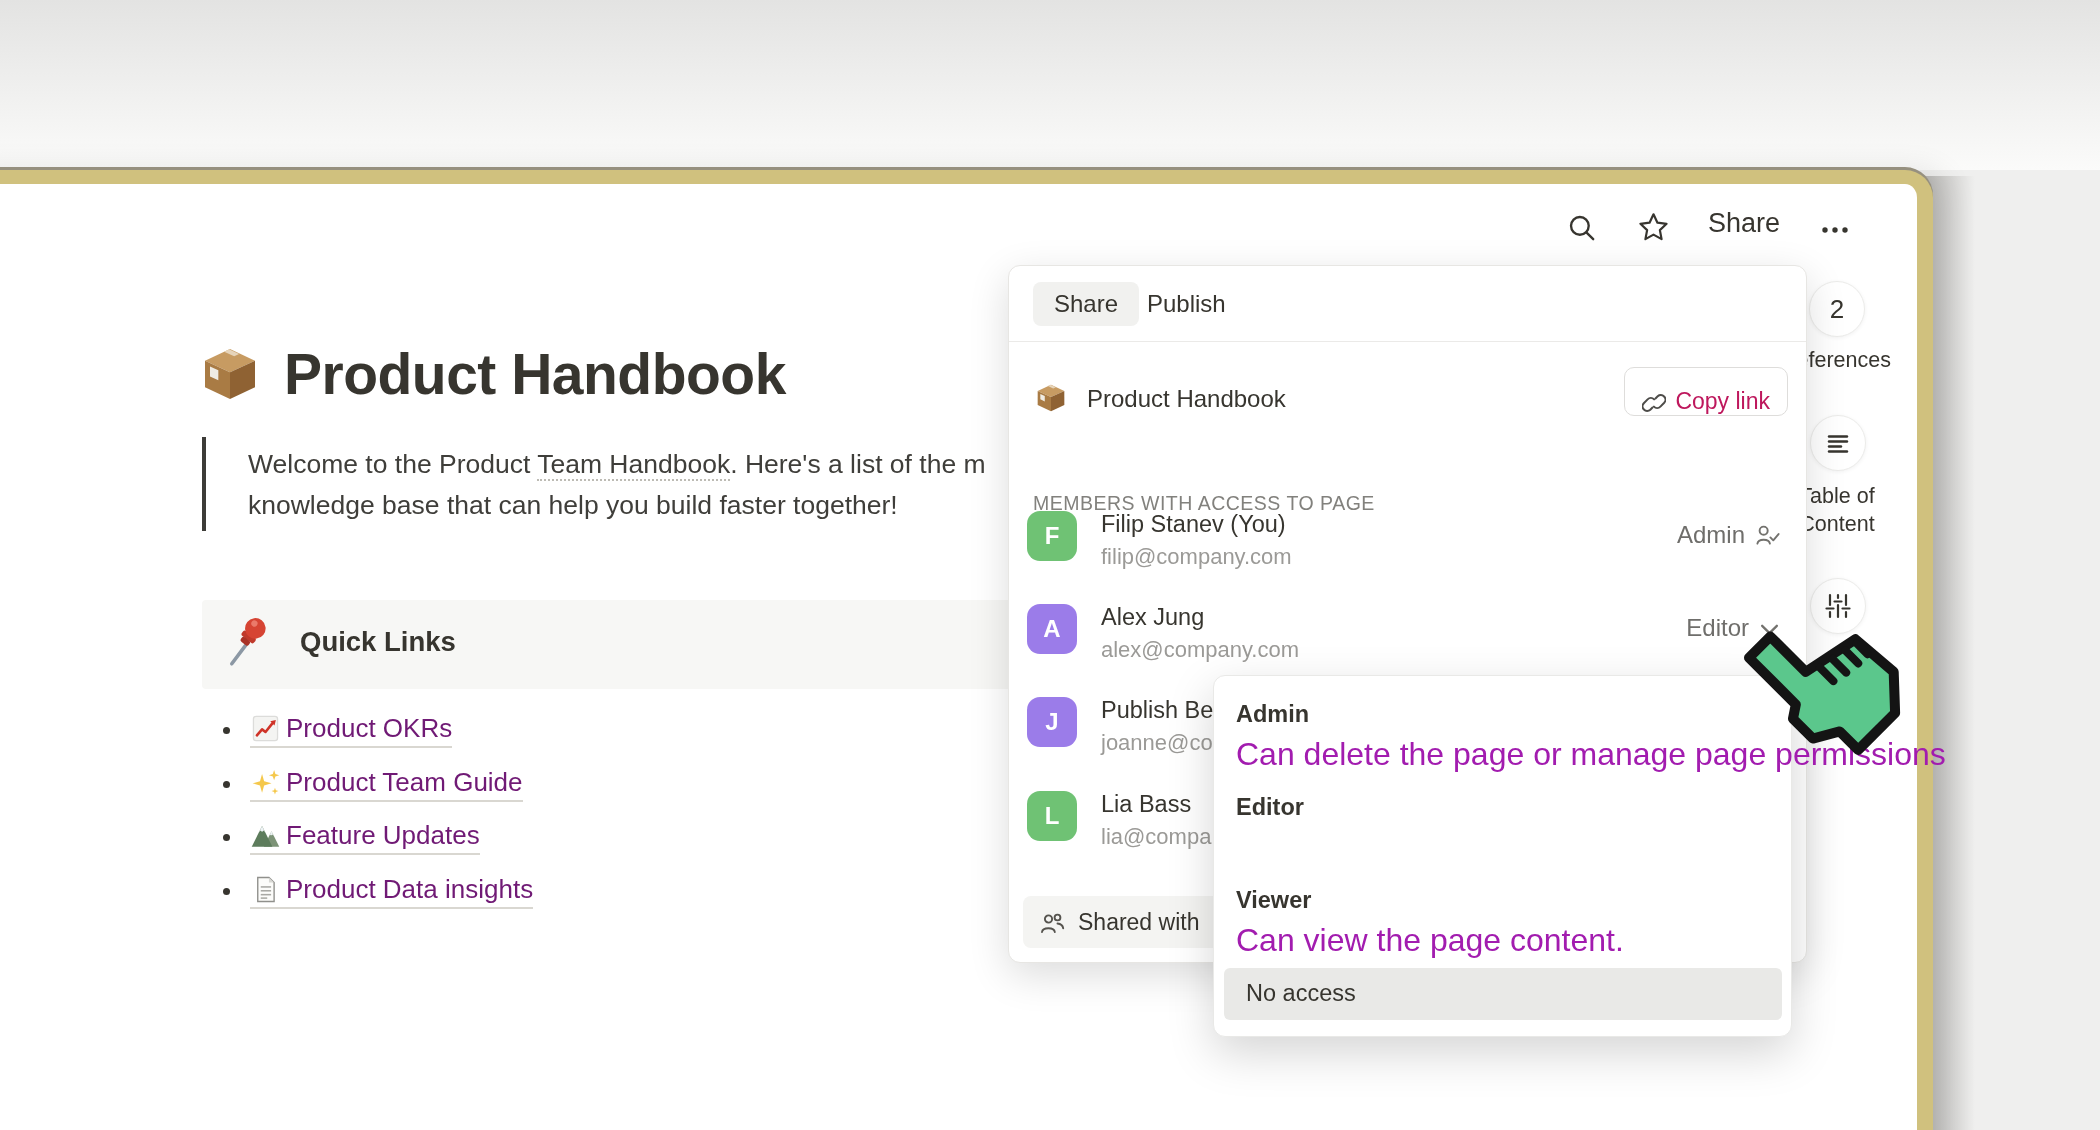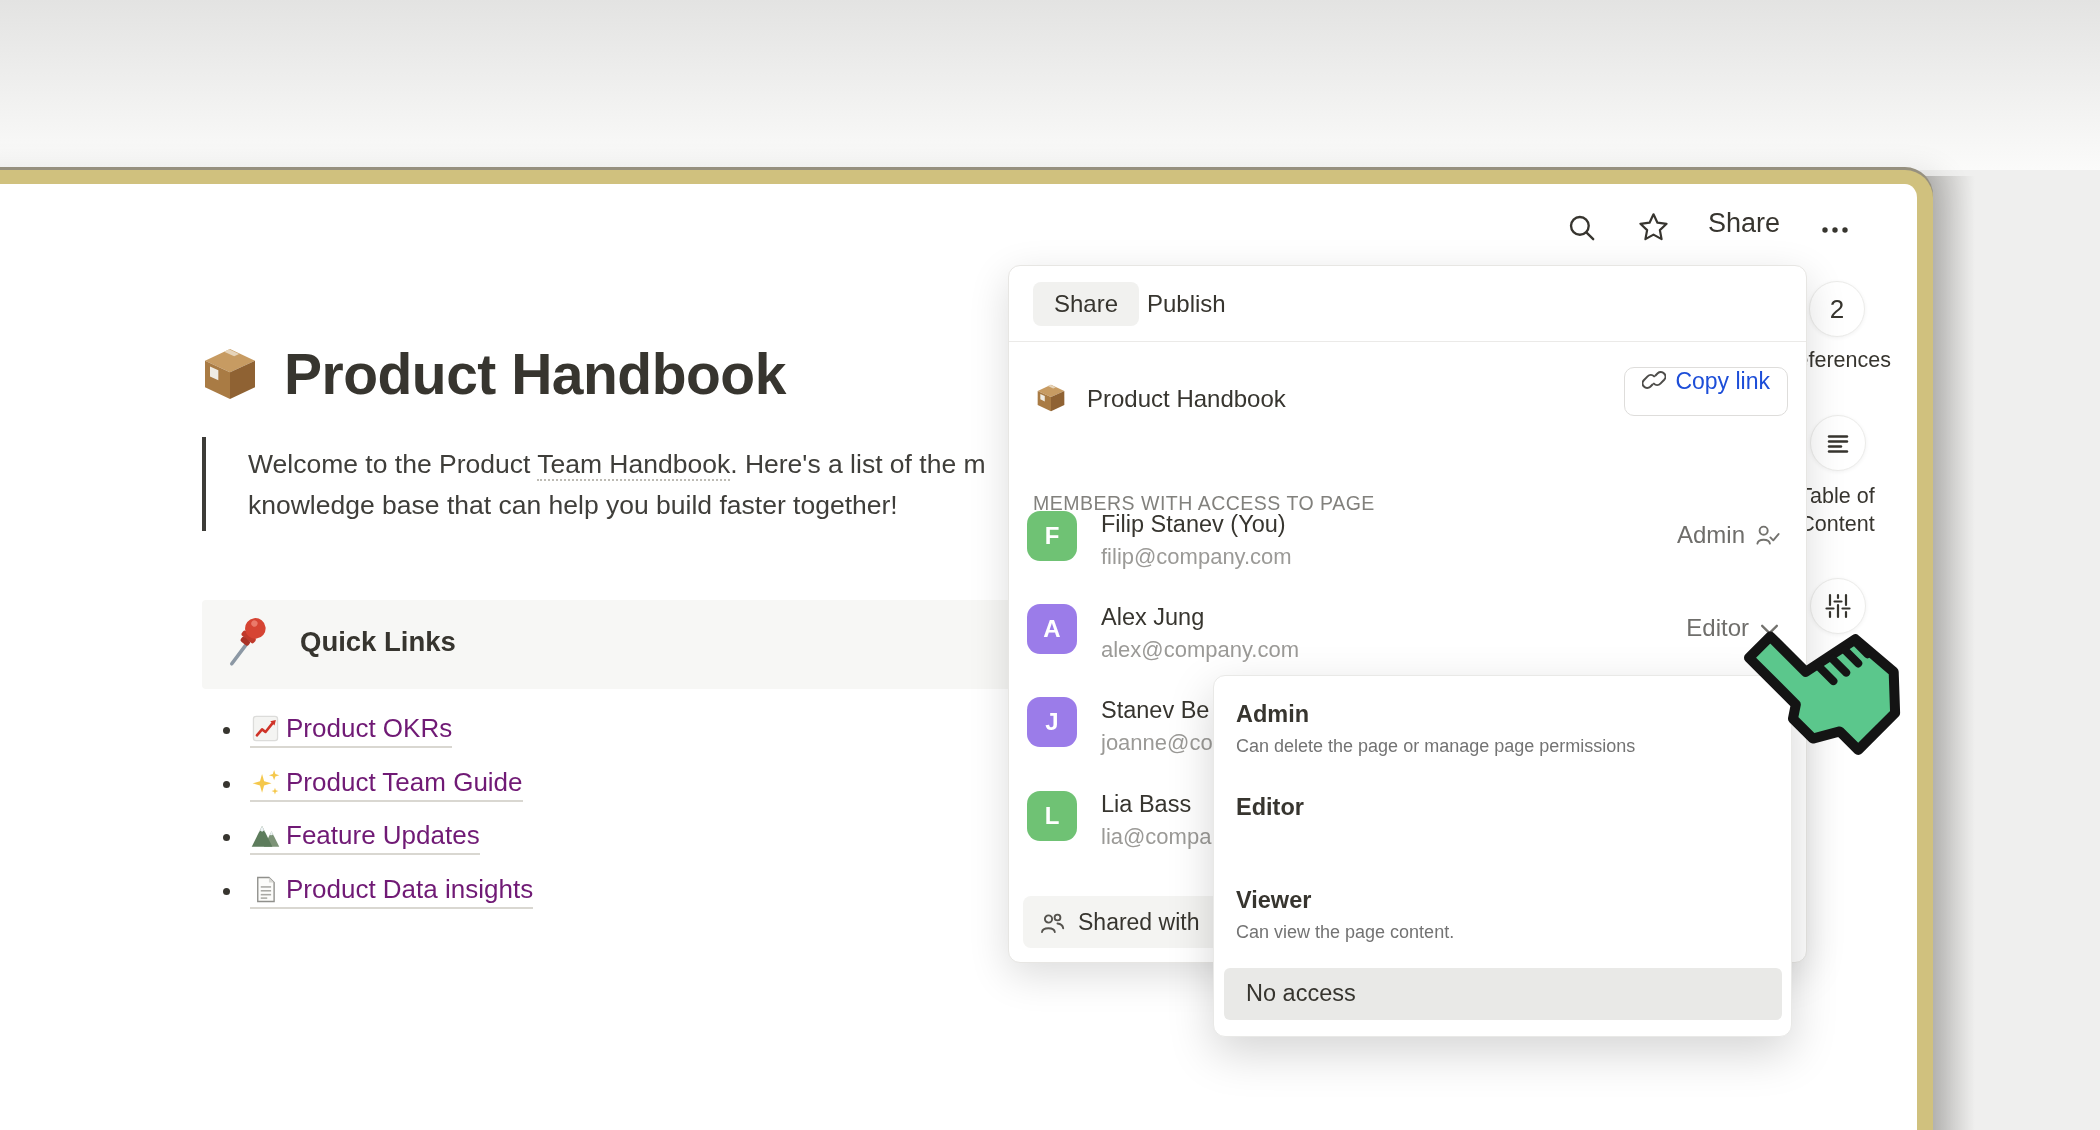--- a/index.html
+++ b/index.html
@@ -55,23 +55,23 @@
   
   .dialog{position:absolute;left:1008px;top:265px;width:797px;height:696px;background:#fff;
     border:1px solid #e7e6e3;border-radius:12px;box-shadow:0 12px 40px rgba(0,0,0,.14);z-index:10;}
   .tabs{position:absolute;left:0;top:0;width:100%;height:75px;border-bottom:1.5px solid #ebeae8;}
   .tab-chip{position:absolute;left:24px;top:16px;padding:8px 21px;background:#f1f1ef;
     border-radius:8px;font-size:24px;color:#37352f;cursor:pointer;}
   .tab-plain{position:absolute;left:130px;top:24px;font-size:24px;color:#37352f;cursor:pointer;padding-left:8px;}
 
   .prow-emoji{position:absolute;left:26px;top:116px;width:32px;height:32px;}
   .prow-title{position:absolute;left:78px;top:119px;font-size:24px;color:#37352f;}
-  .copy-btn{position:absolute;right:18px;top:101px;height:47px;display:flex;align-items:flex-start;
+  .copy-btn{position:absolute;right:18px;top:101px;height:47px;display:flex;align-items:flex-end;
     gap:9px;padding:0 17px;border:1.5px solid #dedddb;border-radius:10px;font-size:23px;
-    color:#1d4ed8;cursor:pointer;background:#fff;}
+    color:#be185d;cursor:pointer;background:#fff;}
   .copy-btn .li{width:24px;height:24px;}
 
   .members-label{position:absolute;left:24px;top:198px;font-size:19.5px;letter-spacing:.5px;
     color:#82817d;margin-top:28px;}
   .mrow{position:absolute;left:18px;right:18px;height:62px;}
   .avatar{position:absolute;left:0;top:0;width:50px;height:50px;border-radius:13px;
     display:flex;align-items:center;justify-content:center;color:#fff;font-size:24px;font-weight:700;}
   .mname{position:absolute;left:74px;top:0;font-size:23.5px;color:#37352f;white-space:nowrap;}
   .memail{position:absolute;left:74px;top:33px;font-size:22px;color:#9b9a97;white-space:nowrap;}
   .mrole{position:absolute;right:8px;top:10px;display:flex;align-items:center;gap:10px;
@@ -80,21 +80,21 @@
 
   .dfooter{position:absolute;left:14px;right:14px;bottom:14px;height:52px;background:#f4f4f2;
     border-radius:8px;display:flex;align-items:center;gap:12px;padding-left:16px;cursor:pointer;}
   .dfooter .fi{width:27px;height:25px;}
   .dfooter .ft{font-size:23px;color:#37352f;white-space:nowrap;}
 
   
   .menu{position:absolute;left:1213px;top:675px;width:577px;height:360px;background:#fff;
     border:1px solid #e9e9e7;border-radius:12px;box-shadow:0 16px 46px rgba(0,0,0,.17);z-index:20;}
   .mi-title{position:absolute;left:22px;font-size:23.5px;font-weight:700;color:#37352f;}
-  .mi-desc{position:absolute;left:22px;font-size:18px;color:#737373;white-space:nowrap;}
+  .mi-desc{position:absolute;left:22px;font-size:32px;color:#a21caf;white-space:nowrap;}
   .mi-hl{position:absolute;left:10px;right:9px;top:292px;height:52px;background:#e9e9e7;
     border-radius:6px;cursor:pointer;}
   .mi-hl .mi-title{top:12px;font-weight:400;}
   .menu-item{position:absolute;left:0;width:100%;cursor:pointer;}
 
   
   .hand{position:absolute;left:1692px;top:578px;width:236px;height:236px;z-index:40;pointer-events:none;}
 </style>
 </head>
 <body>
@@ -293,21 +293,21 @@
       <span class="mrole">
         <span>Editor</span>
         <span class="ri" style="width:21px;height:21px;"><svg viewBox="0 0 20 20" width="100%" height="100%">
               <polyline points="3,6.5 10,13.5 17,6.5" fill="none" stroke="#73726e" stroke-width="2.2" stroke-linecap="round" stroke-linejoin="round"></polyline>
             </svg></span>
       </span>
     </div>
 
     <div class="mrow" style="top:431px;">
       <span class="avatar" style="background: rgb(155, 124, 233);">J</span>
-      <span class="mname">Stanev Be</span>
+      <span class="mname">Publish Be</span>
       <span class="memail">joanne@co</span>
     </div>
 
     <div class="mrow" style="top:525px;">
       <span class="avatar" style="background: rgb(111, 194, 116);">L</span>
       <span class="mname">Lia Bass</span>
       <span class="memail">lia@compa</span>
     </div>
 
     <div class="dfooter">

